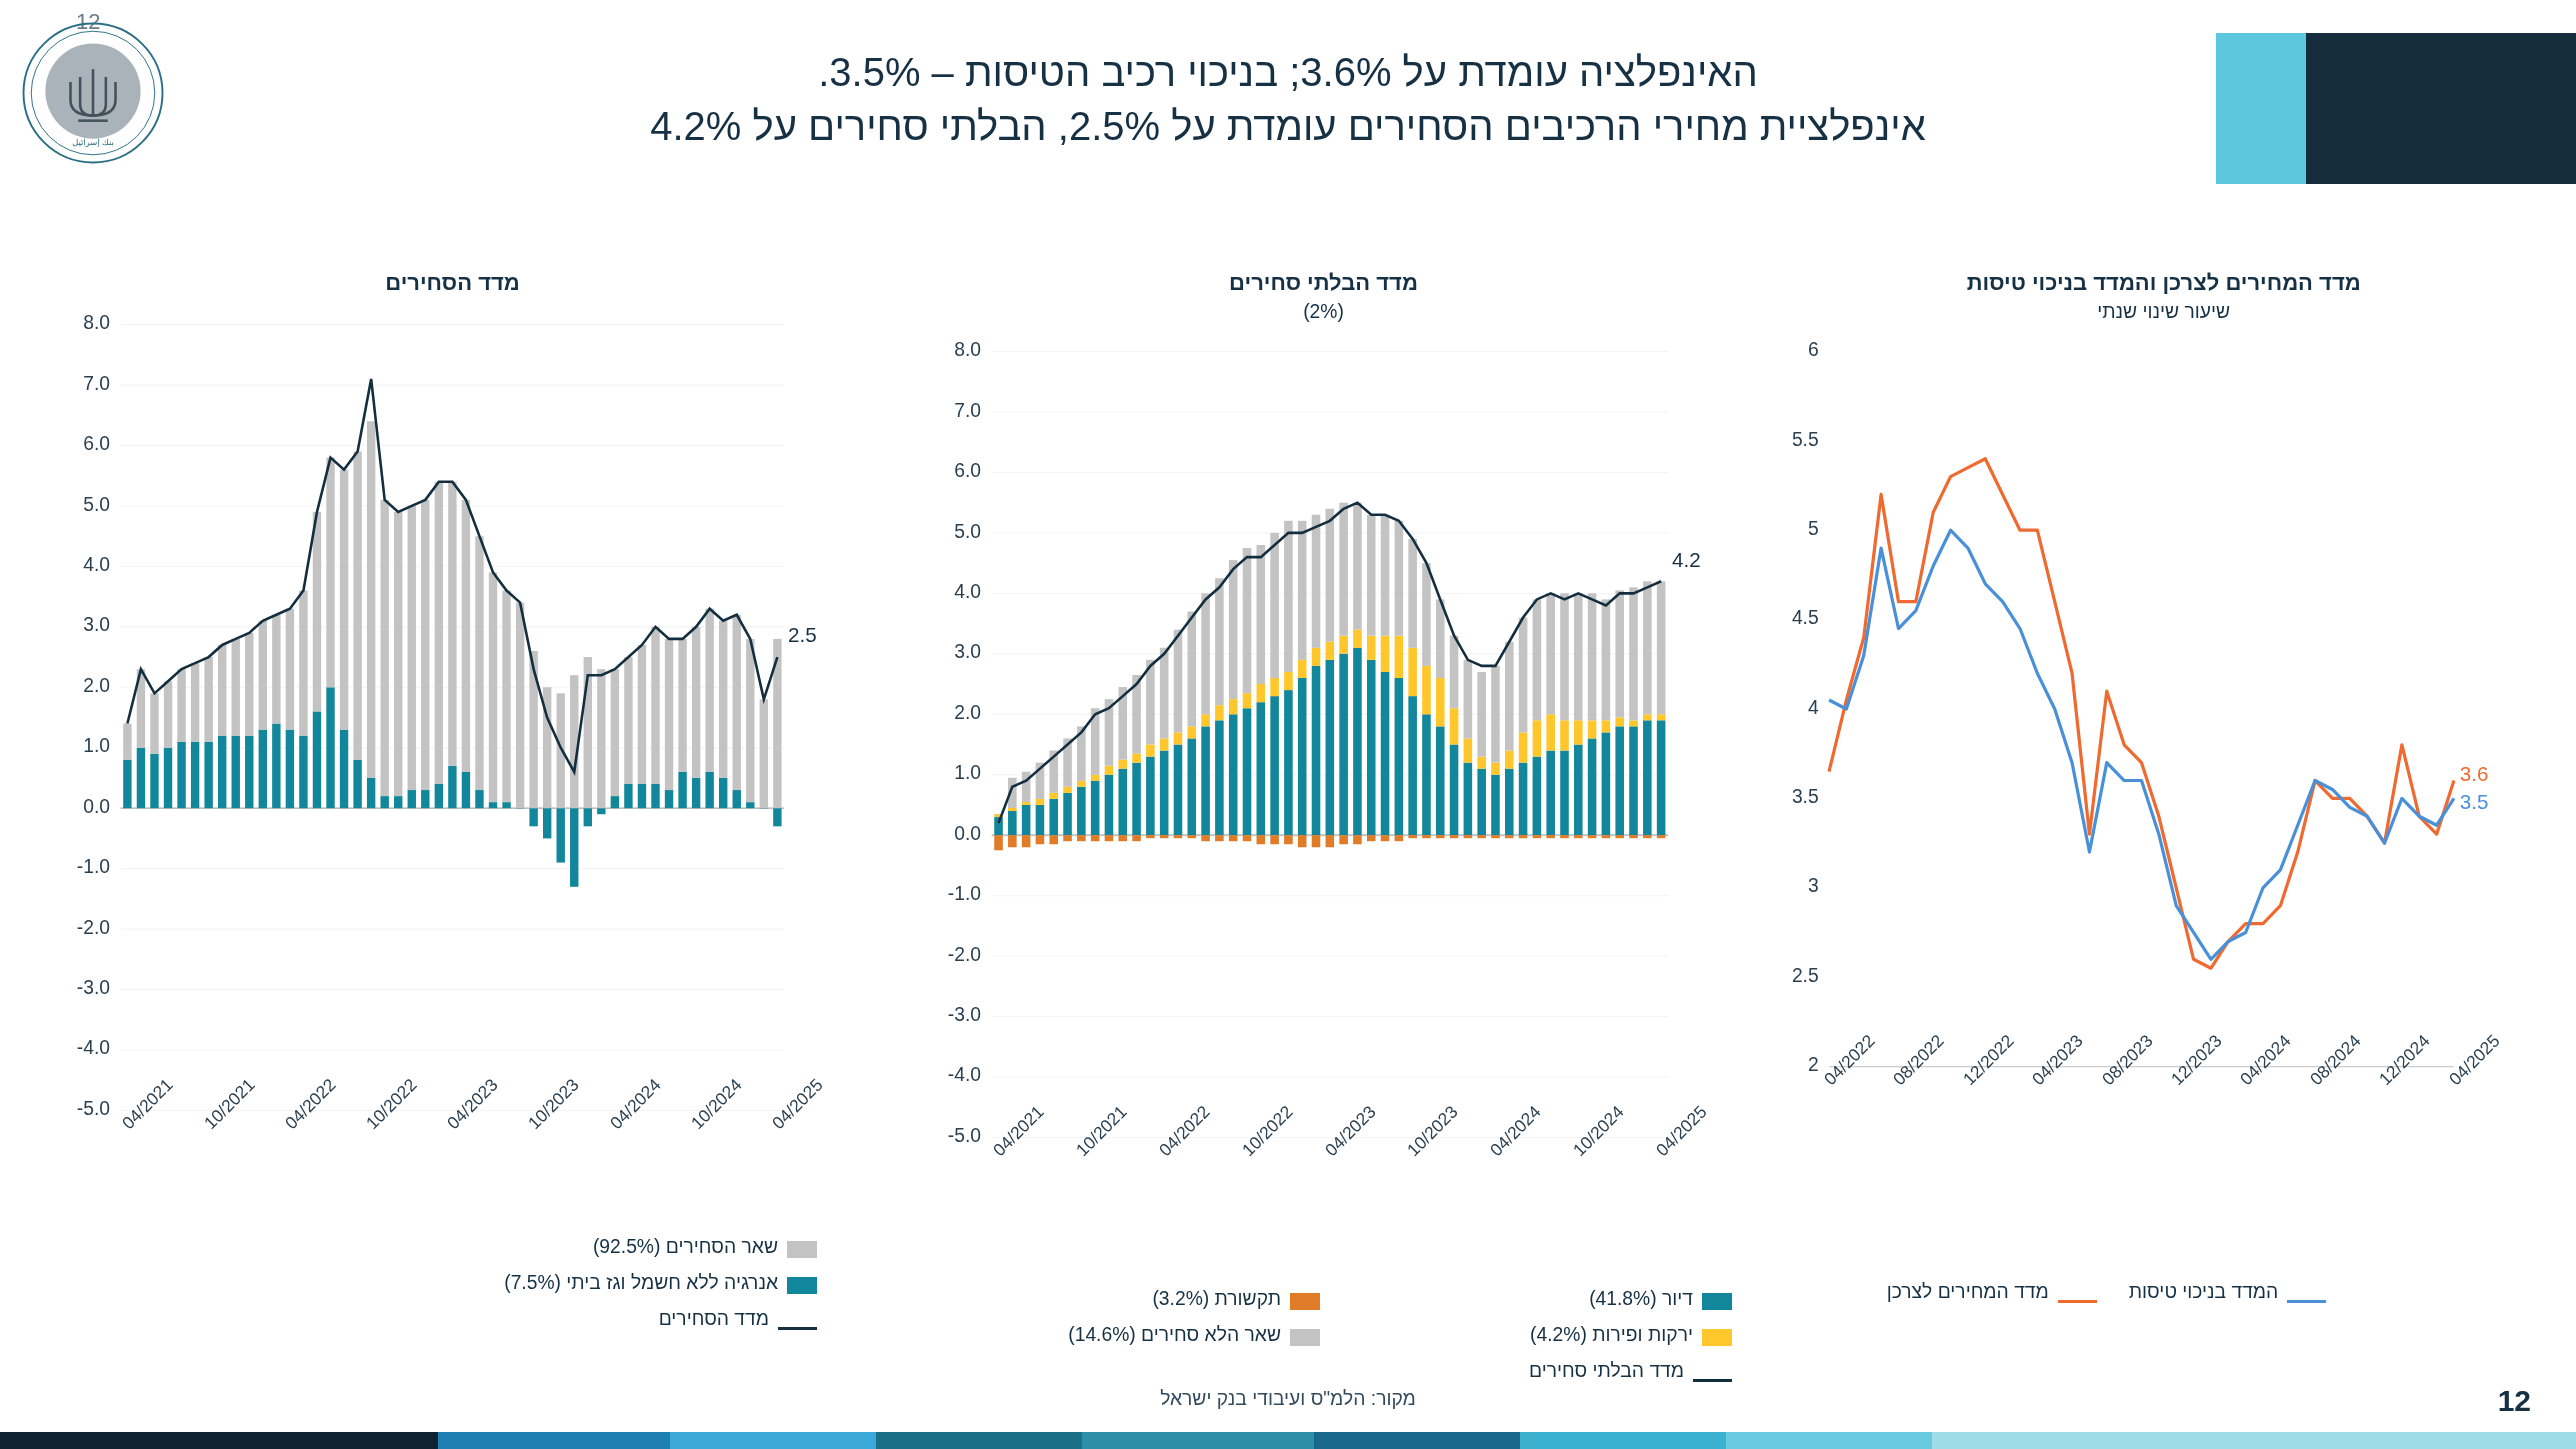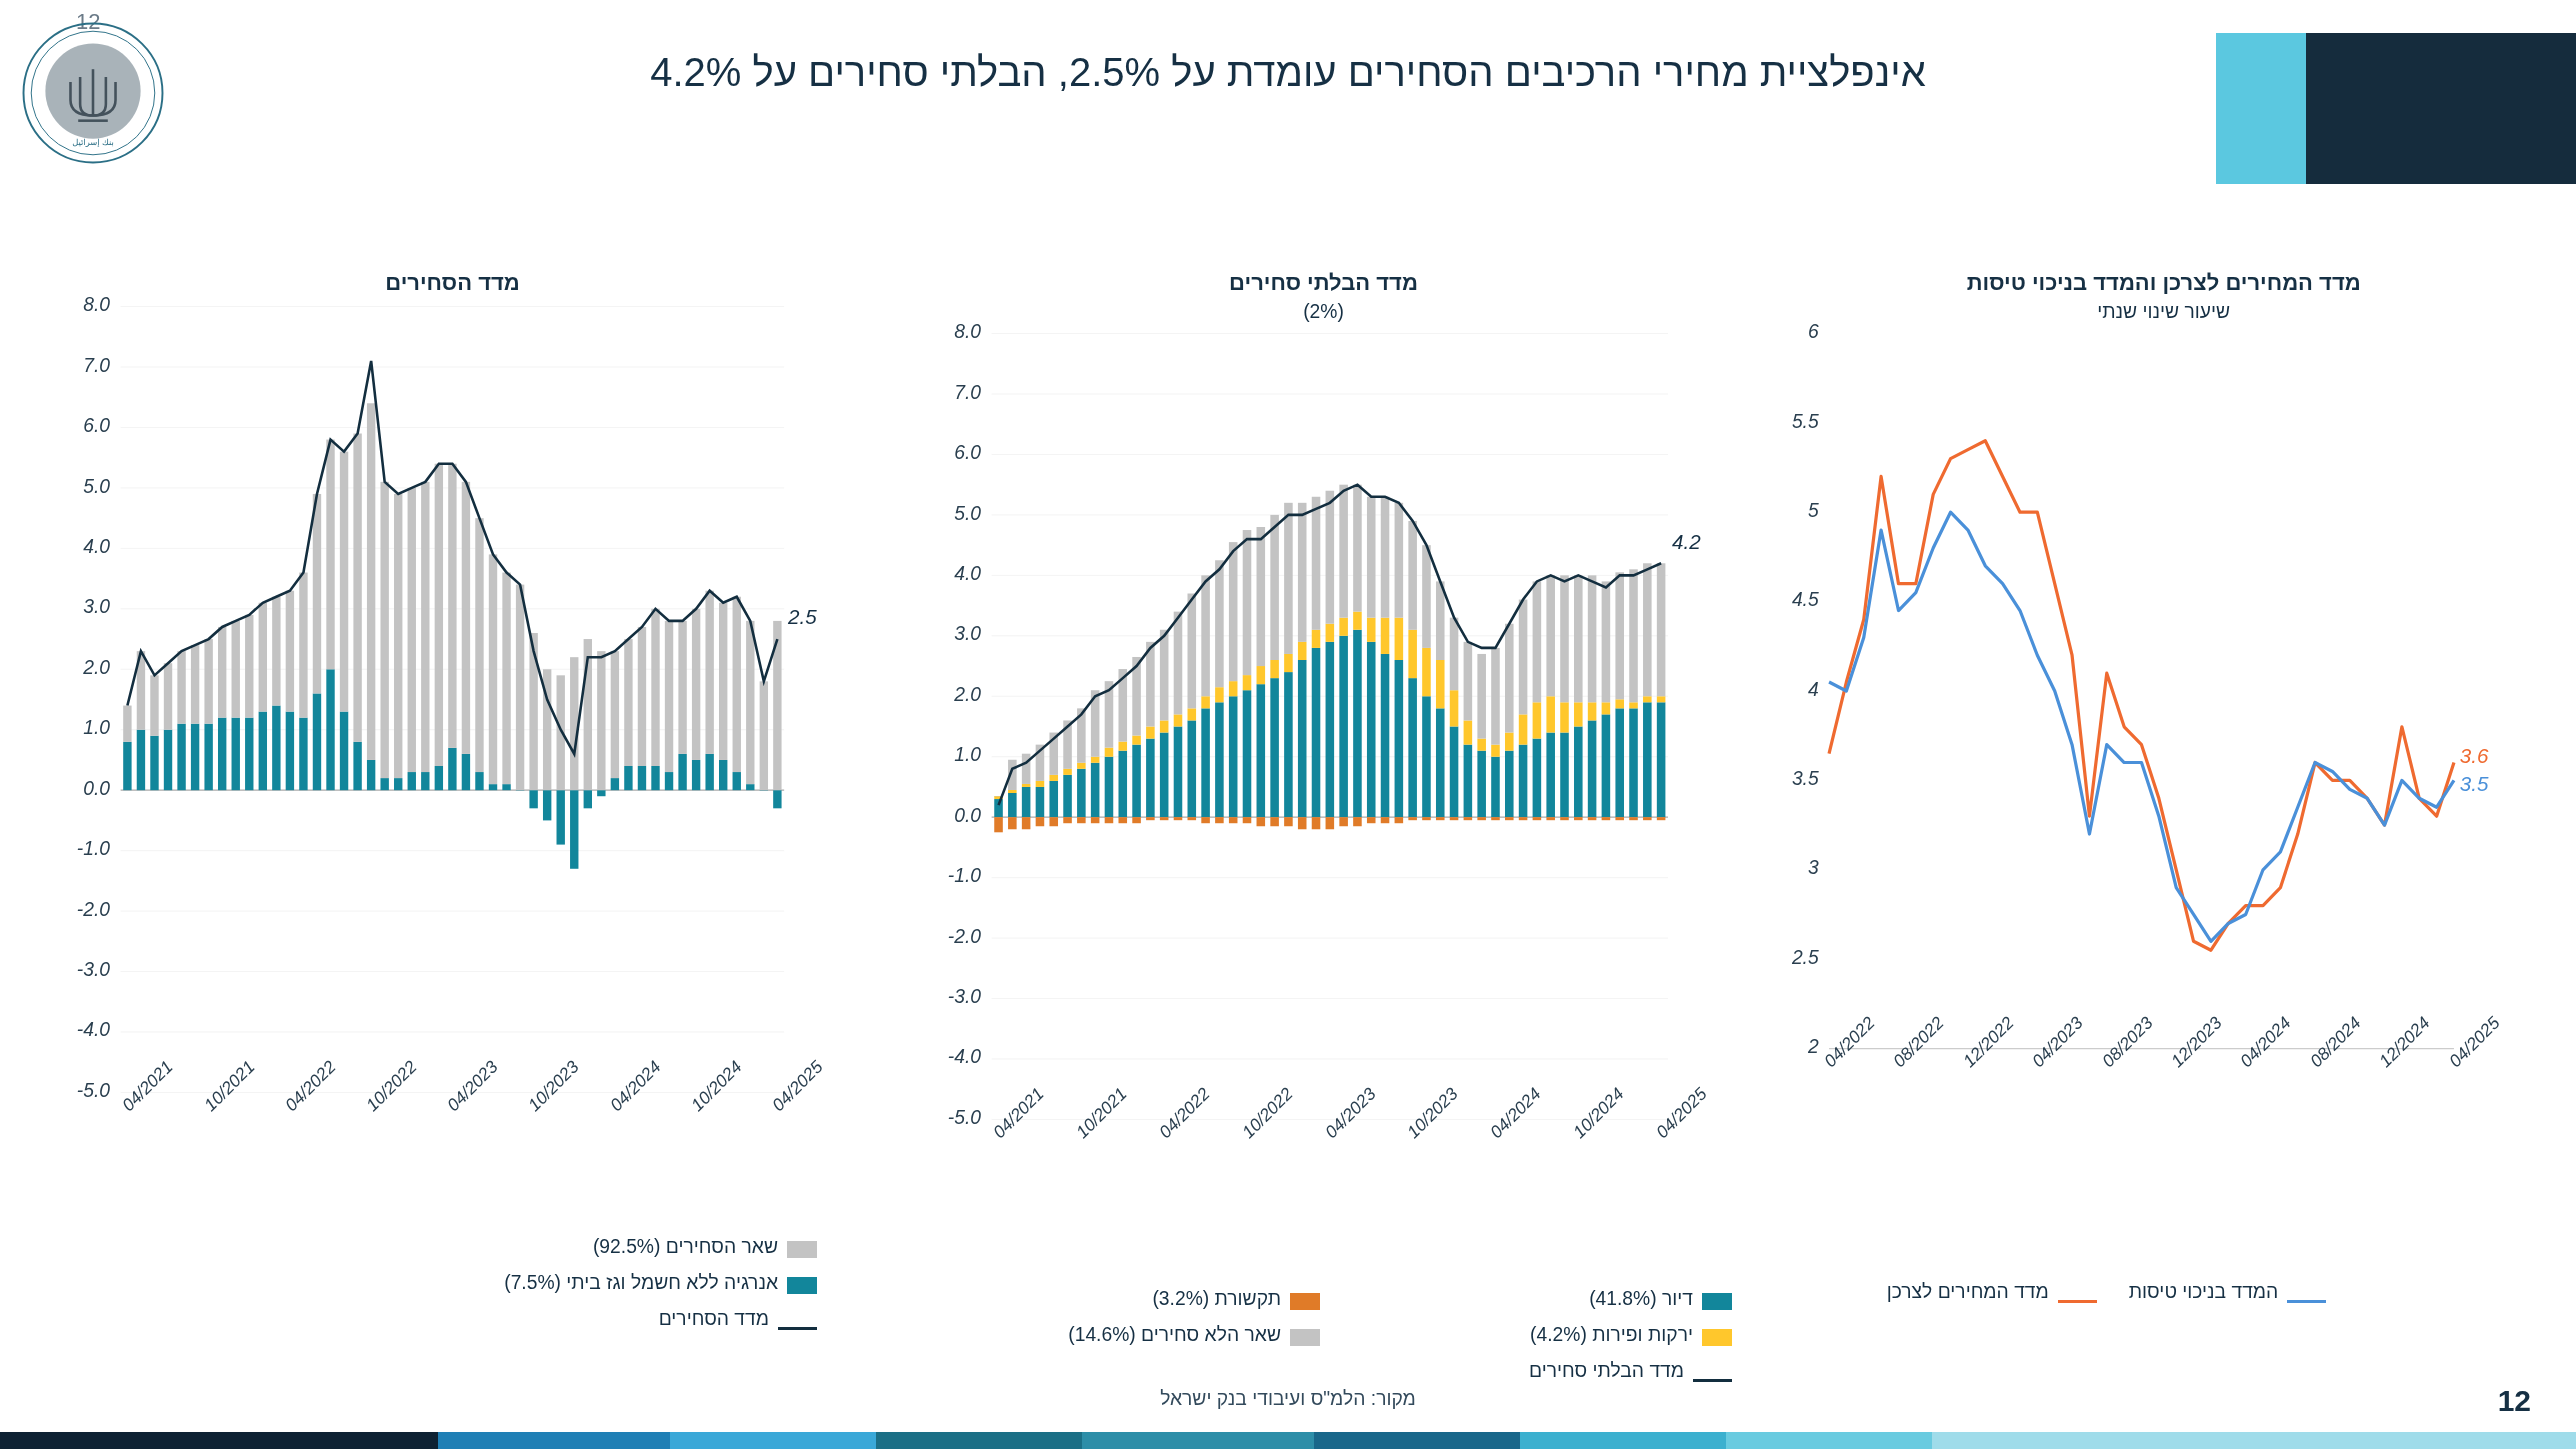--- a/index.html
+++ b/index.html
@@ -38,21 +38,21 @@
   .panel{position:absolute;top:270px;height:1056px;}
   #panel-right{right:19.3px;width:786px;}
   #panel-mid{left:895px;width:857px;}
   #panel-left{left:24px;width:857px;}
   .panel-title{
     direction:rtl;text-align:center;font-weight:bold;font-size:22px;color:#163044;
   }
   .panel-sub{
     direction:rtl;text-align:center;font-size:19.3px;color:#163044;margin-top:5.2px;
   }
-  .plot{position:relative;margin-top:4px;font-style:italic;}
+  .plot{position:relative;margin-top:22px;}
   .axis-label{
     position:absolute;font-size:19.3px;color:#2a3f4f;text-align:right;
   }
   .xtick{
     position:absolute;font-size:17.4px;color:#2a3f4f;
     transform-origin:left top;transform:rotate(-45deg);
     white-space:nowrap;
   }
   .legend{position:absolute;direction:rtl;font-size:19.3px;color:#163044;}
   .legend-row{display:flex;align-items:flex-end;gap:9px;margin-bottom:14px;}
@@ -92,20 +92,21 @@
     <text x="115" y="196" font-size="13" fill="#2b6f86" text-anchor="middle" font-family="Liberation Sans, sans-serif">بنك إسرائيل</text>
   </svg>
 </div>
 
 <div id="header-swatch">
   <div class="sw-dark"></div>
   <div class="sw-cyan"></div>
 </div>
 
 <div id="title">
+  <div>האינפלציה עומדת על 3.6%; בניכוי רכיב הטיסות – 3.5%.</div>
   <div>אינפלציית מחירי הרכיבים הסחירים עומדת על 2.5%, הבלתי סחירים על 4.2%</div>
 </div>
 
 <div class="panel" id="panel-left">
   <div class="panel-title">מדד הסחירים</div>
   <div class="plot" id="plot-tradables" style="width: 831px; height: 799px;">
       <div class="axis-label" style="left: 0px; width: 86px; top: -5.8px;">8.0</div>
       <div class="axis-label" style="left: 0px; width: 86px; top: 55px;">7.0</div>
       <div class="axis-label" style="left: 0px; width: 86px; top: 115px;">6.0</div>
       <div class="axis-label" style="left: 0px; width: 86px; top: 176px;">5.0</div>

